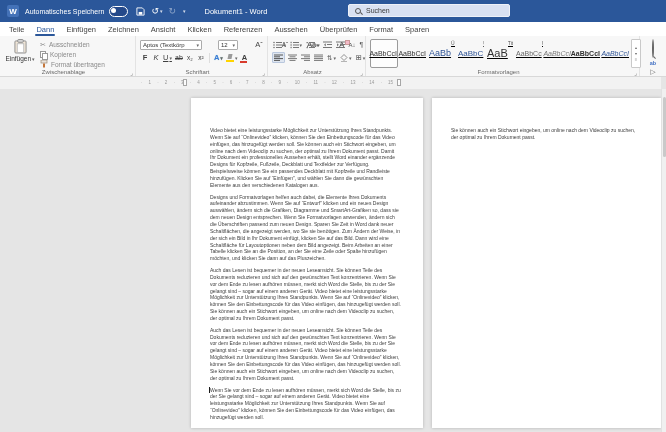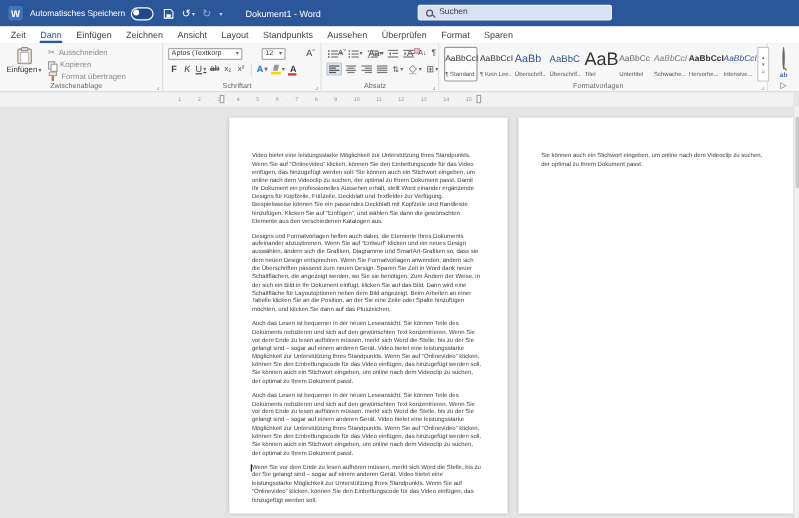--- a/index.html
+++ b/index.html
@@ -82,26 +82,26 @@
                 background:#f3b9c8;border:1px solid #c99;}
   
   .pg-row1{position:absolute;left:4px;top:3px;display:flex;align-items:center;gap:2px;}
   .pg-row2{position:absolute;left:4px;top:16px;display:flex;align-items:center;gap:2px;}
   .pbtn{height:11px;display:flex;align-items:center;justify-content:center;padding:0 1px;
         font-size:7px;color:#555;}
   .pbtn.active{background:#dfe6f0;border:1px solid #b9c7dd;box-sizing:border-box;border-radius:1px;}
   .pbtn svg{display:block;}
   
   .cards{position:absolute;left:4px;top:3px;display:flex;gap:1px;}
-  .card{width:28px;height:29px;display:flex;flex-direction:column;
-        justify-content:flex-end;box-sizing:border-box;border:1px solid transparent;border-radius:2px;}
+  .card{width:28px;height:29px;display:flex;flex-direction:row;
+        justify-content:flex-end;box-sizing:border-box;border:1px solid transparent;border-radius:2px;text-decoration:underline;}
   .card.sel{border-color:#9b9b9b;background:#fdfdfd;}
   .card .smp{font-size:7px;color:#333;line-height:1;flex:1;display:flex;align-items:center;}
   .card .nm{font-size:5px;color:#555;white-space:nowrap;overflow:hidden;max-width:27px;margin-bottom:2px;}
-  .smp.h{color:#2F5496;} .smp.big{font-size:15px;} .smp.it{font-style:italic;color:#777;}
+  .smp.h{color:#2F5496;} .smp.big{font-size:11px;} .smp.it{font-style:italic;color:#777;}
   .smp.bd{font-weight:bold;} .smp.hit{font-style:italic;color:#2F5496;}
   .more-btn{width:10px;height:29px;border:1px solid #c9c9c9;background:#fff;box-sizing:border-box;
             display:flex;flex-direction:column;align-items:center;justify-content:center;
             font-size:4px;color:#666;gap:1px;border-radius:1px;}
   
   .rail{display:flex;flex-direction:column;align-items:center;gap:2px;padding-top:4px;width:100%;}
   .rail-ico{font-size:7px;color:#666;line-height:1;}
   .mag2{width:5px;height:5px;border:1px solid #666;border-radius:50%;position:relative;}
   .mag2::after{content:"";position:absolute;width:3px;height:1px;background:#666;
                transform:rotate(45deg);right:-3px;bottom:-1px;}
@@ -153,27 +153,27 @@
       <span class="tiny-caret">▾</span>
     </span>
   <span class="doc-title">Dokument1 - Word</span>
   <div class="searchbox">
     <span class="mag"></span>
     <span>Suchen</span>
   </div>
 </div>
 
 <div class="tabsrow">
-  <span class="tab">Zeit</span>
+  <span class="tab">Teile</span>
   <span class="tab active">Dann</span>
   <span class="tab">Einfügen</span>
   <span class="tab">Zeichnen</span>
   <span class="tab">Ansicht</span>
-  <span class="tab">Layout</span>
-  <span class="tab">Standpunkts</span>
+  <span class="tab">Klicken</span>
+  <span class="tab">Referenzen</span>
   <span class="tab">Aussehen</span>
   <span class="tab">Überprüfen</span>
   <span class="tab">Format</span>
   <span class="tab">Sparen</span>
 </div>
 
 <div class="ribbon">
 
   <div class="rgroup" style="width:136px;">
     <div class="paste-btn">

